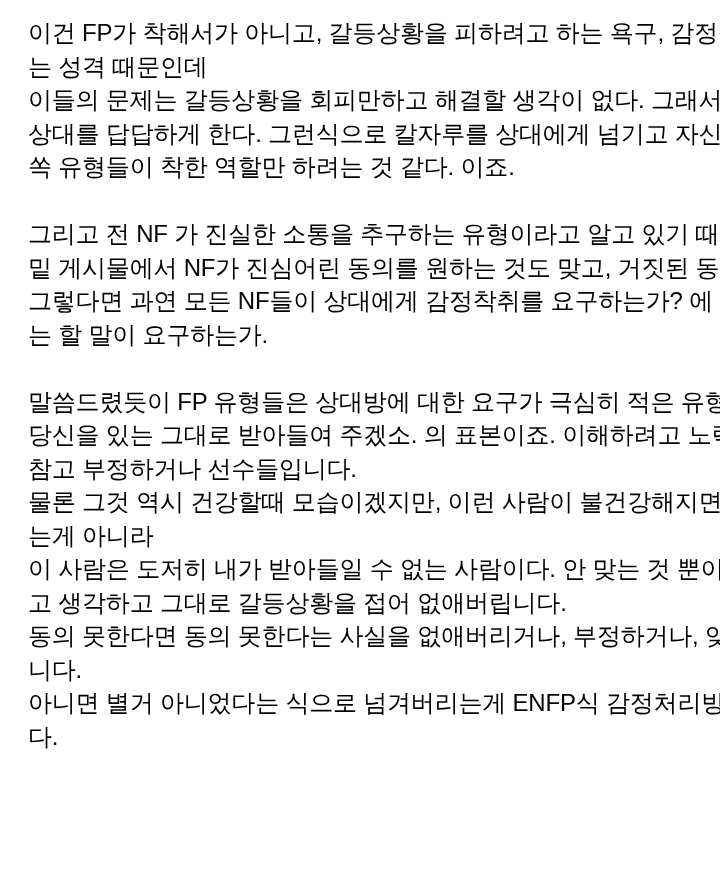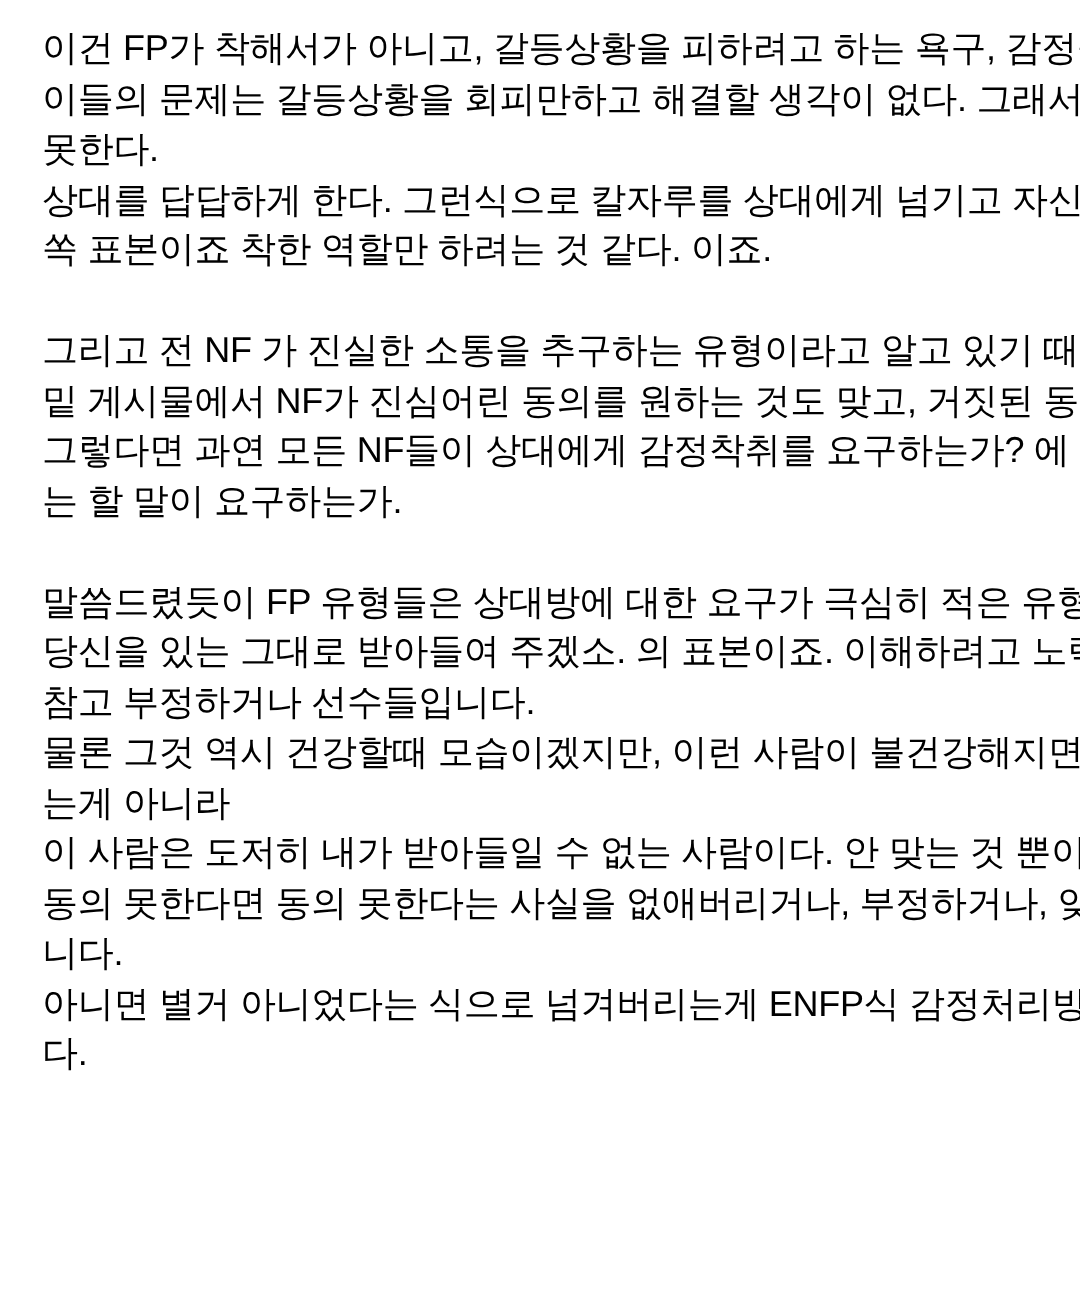--- a/index.html
+++ b/index.html
@@ -35,36 +35,37 @@
     white-space: nowrap;
     letter-spacing: -0.2px;
   }
 </style>
 </head>
 <body style="background: rgb(255, 255, 255);">
 
 <div class="post-text" style="color: rgb(0, 0, 0);">
     <div class="paragraph">
       <div class="line">이건 FP가 착해서가 아니고, 갈등상황을 피하려고 하는 욕구, 감정을 숨기</div>
+      <div class="line">는 성격 때문인데</div>
       <div class="line">이들의 문제는 갈등상황을 회피만하고 해결할 생각이 없다. 그래서 해결을</div>
-      <div class="line">못한다.</div>
       <div class="line">상대를 답답하게 한다. 그런식으로 칼자루를 상대에게 넘기고 자신은 혼자</div>
-      <div class="line">쏙 표본이죠 착한 역할만 하려는 것 같다. 이죠.</div>
+      <div class="line">쏙 유형들이 착한 역할만 하려는 것 같다. 이죠.</div>
     </div>
     <div class="paragraph">
       <div class="line">그리고 전 NF 가 진실한 소통을 추구하는 유형이라고 알고 있기 때문에</div>
       <div class="line">밑 게시물에서 NF가 진심어린 동의를 원하는 것도 맞고, 거짓된 동의를 싫</div>
       <div class="line">그렇다면 과연 모든 NF들이 상대에게 감정착취를 요구하는가? 에 대해서</div>
       <div class="line">는 할 말이 요구하는가.</div>
     </div>
     <div class="paragraph">
       <div class="line">말씀드렸듯이 FP 유형들은 상대방에 대한 요구가 극심히 적은 유형들입니</div>
       <div class="line">당신을 있는 그대로 받아들여 주겠소. 의 표본이죠. 이해하려고 노력하고</div>
       <div class="line">참고 부정하거나 선수들입니다.</div>
       <div class="line">물론 그것 역시 건강할때 모습이겠지만, 이런 사람이 불건강해지면 화를 내</div>
       <div class="line">는게 아니라</div>
       <div class="line">이 사람은 도저히 내가 받아들일 수 없는 사람이다. 안 맞는 것 뿐이야. 라</div>
+      <div class="line">고 생각하고 그대로 갈등상황을 접어 없애버립니다.</div>
       <div class="line">동의 못한다면 동의 못한다는 사실을 없애버리거나, 부정하거나, 잊어버립</div>
       <div class="line">니다.</div>
       <div class="line">아니면 별거 아니었다는 식으로 넘겨버리는게 ENFP식 감정처리방법입니</div>
       <div class="line">다.</div>
     </div>
   </div>
 
 </body></html>

